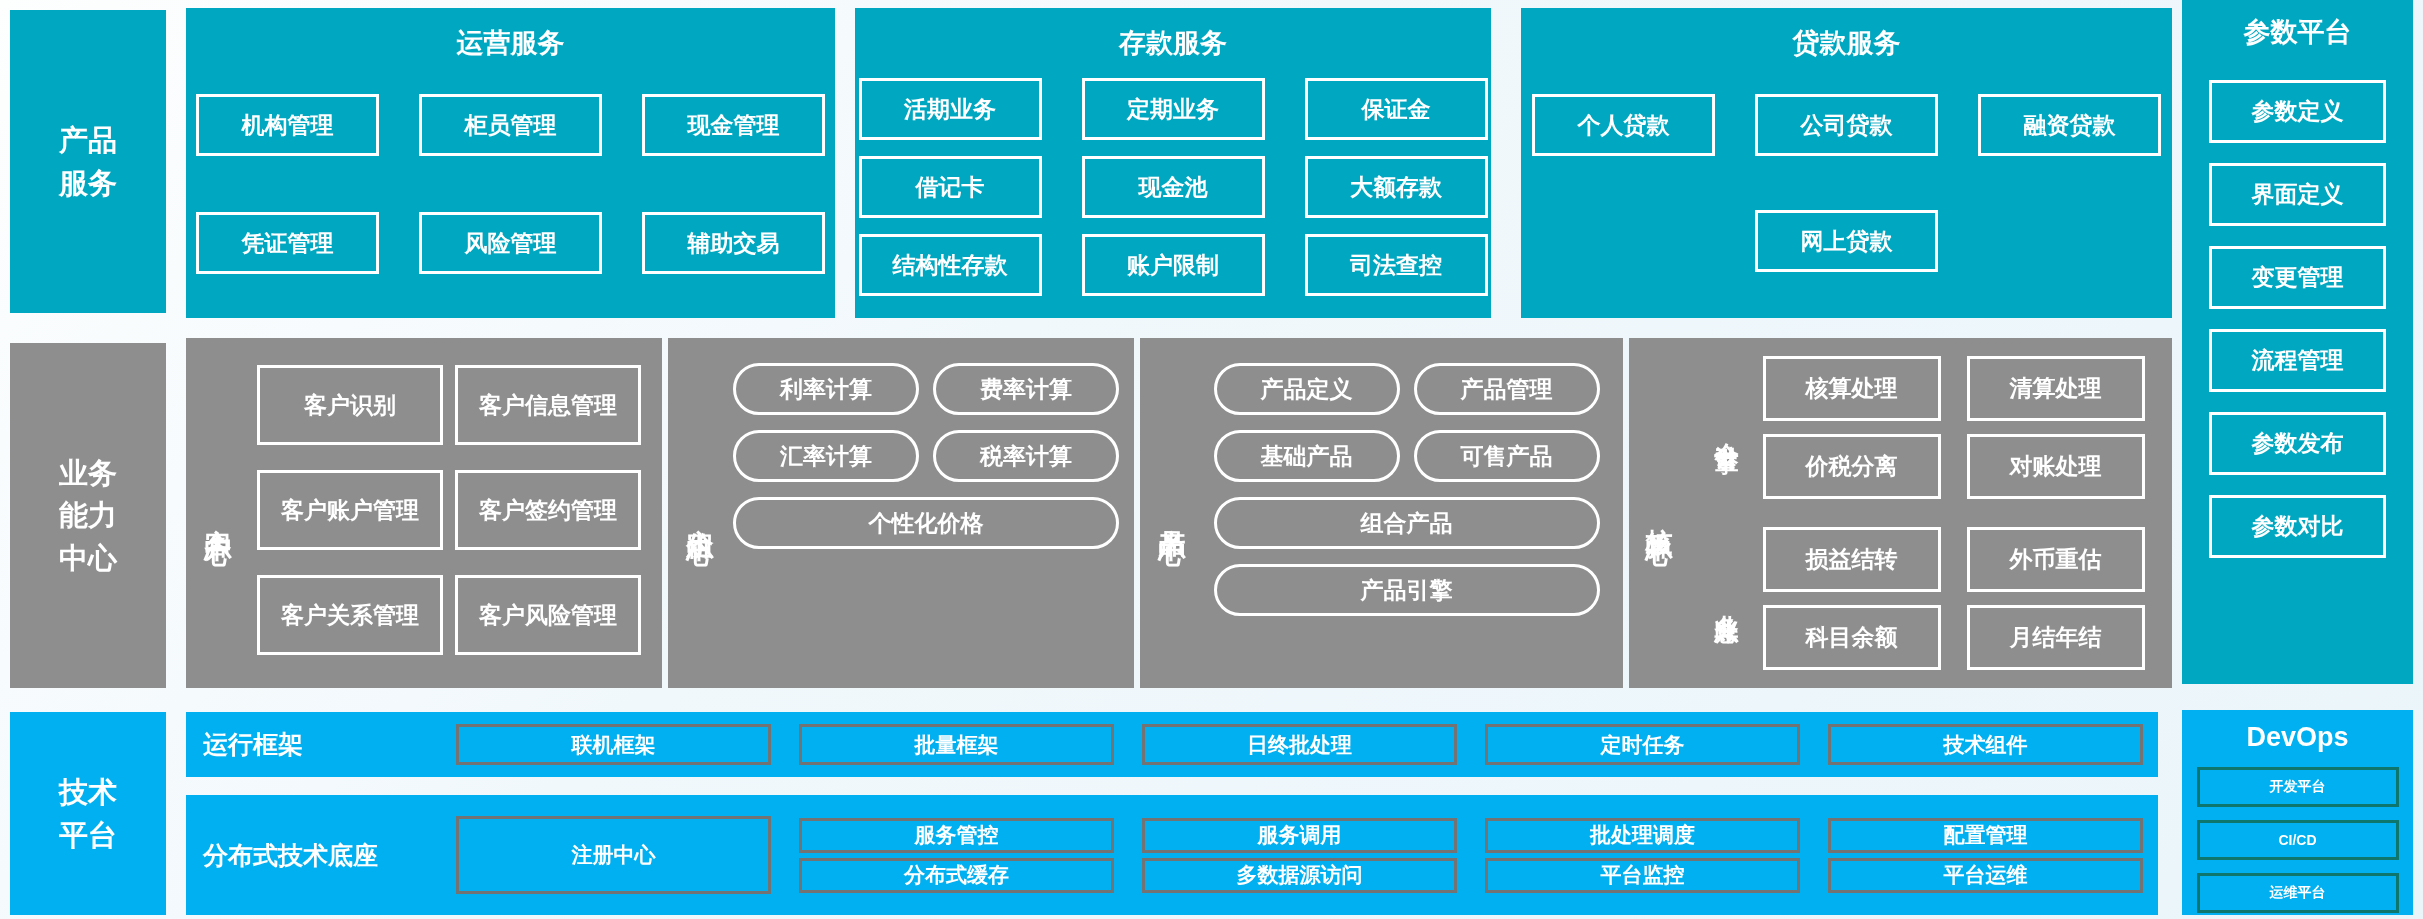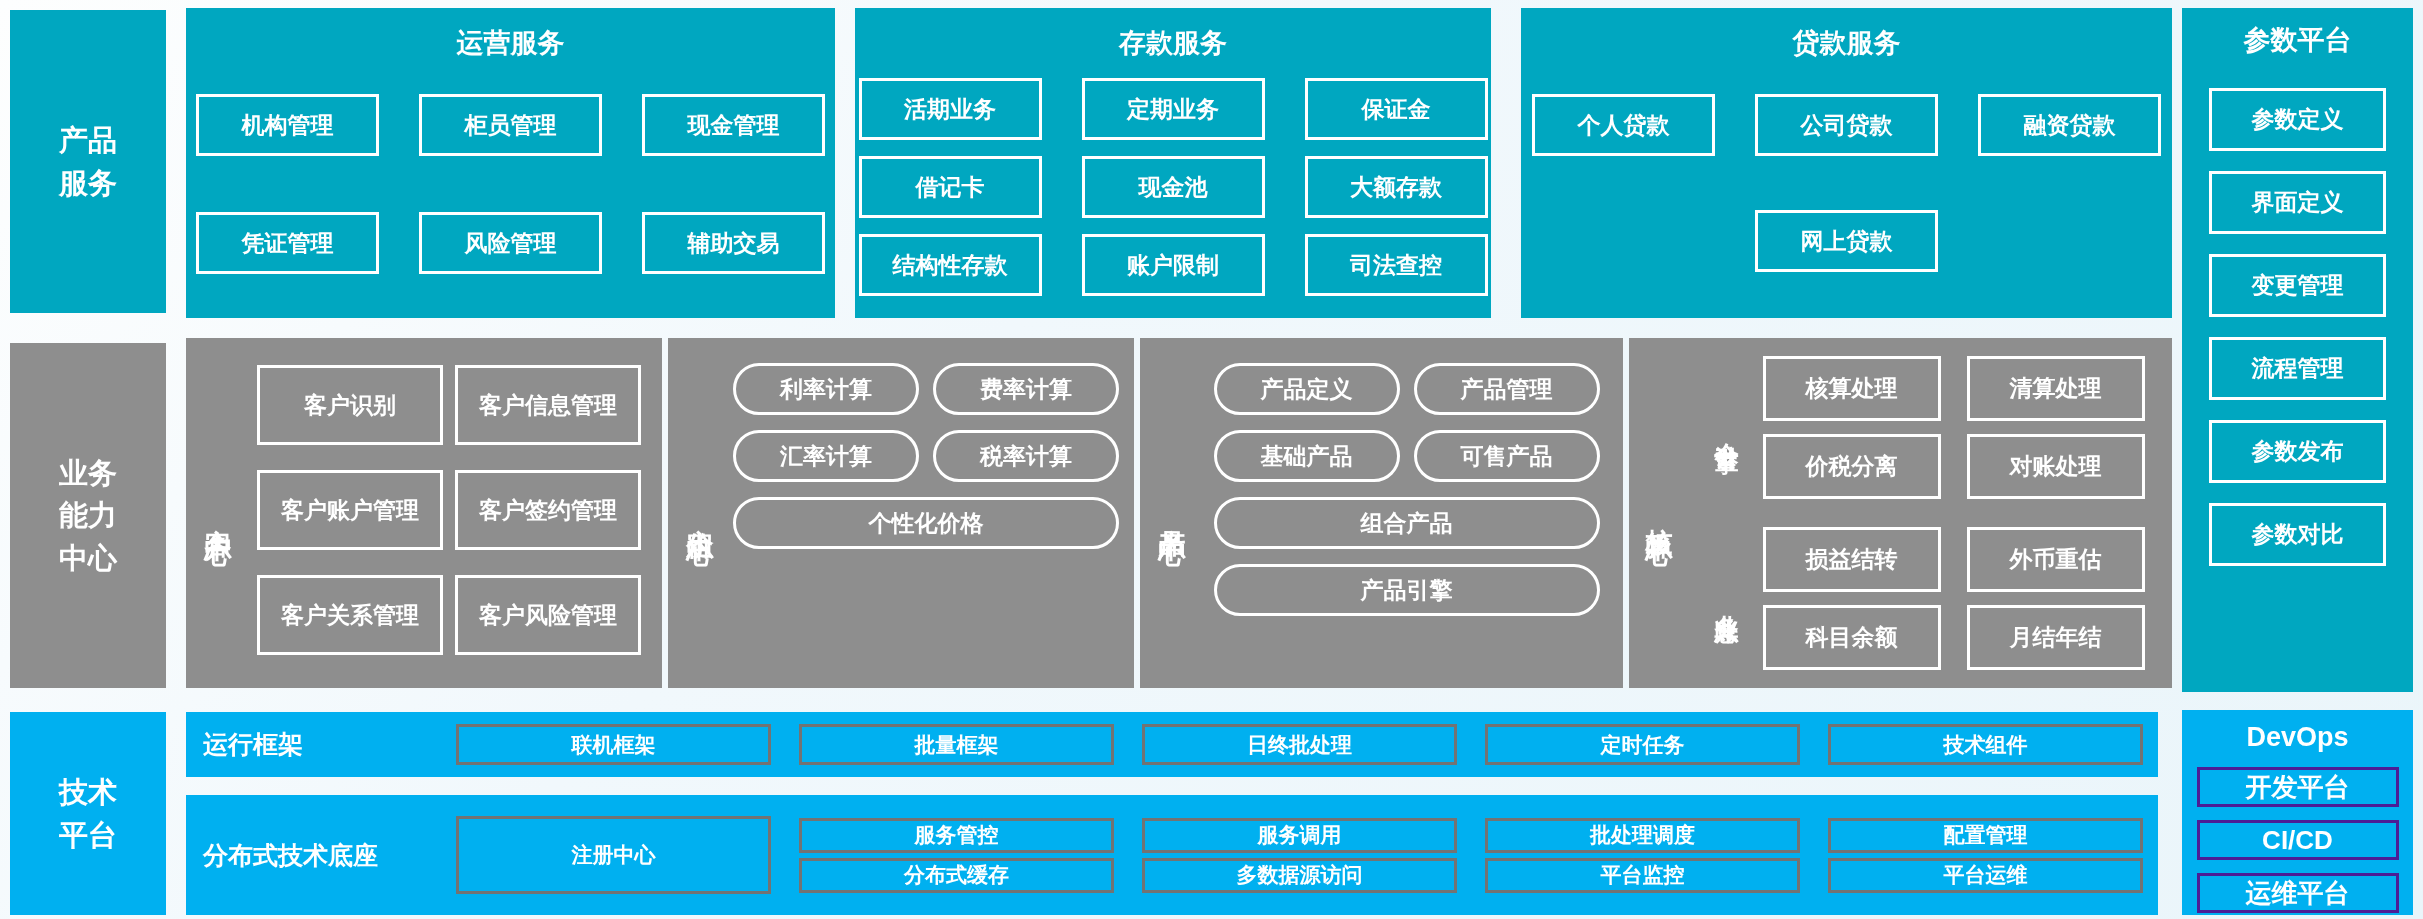--- a/index.html
+++ b/index.html
@@ -89,23 +89,23 @@
   #strip-runtime .sbox { height:41px; }
   #strip-distributed .registry { height:78px; }
   #strip-distributed .scol { display:flex; flex-direction:column; gap:5px; }
   #strip-distributed .scol .sbox { height:35px; }
 
   
   #devops { display:flex; flex-direction:column; align-items:center; }
   #devops .sec-title { height:40px; padding-top:12px; font-size:27px; }
   #devops .dcol { display:flex; flex-direction:column; gap:13px; margin-top:17px; }
   .dbox {
-    width:202px; height:40px; border:3px solid #4c1d95;
-    display:flex; align-items:center; justify-content:center;
-    font-size:26px; font-weight:bold;
+    width:202px; height:40px; border:3px solid #0f766e;
+    display:flex; align-items:center; justify-content:center;
+    font-size:14px; font-weight:bold;
   }
 </style>
 </head>
 <body>
 
 <div id="canvas">
 
   <div class="panel teal rail" id="rail-product" style="left:10px;top:10px;width:156px;height:303px;">产品
 服务</div>
   <div class="panel gray rail" id="rail-business" style="left:10px;top:343px;width:156px;height:345px;">业务
@@ -158,21 +158,21 @@
         <div class="tbox">个人贷款</div>
         <div class="tbox">公司贷款</div>
         <div class="tbox">融资贷款</div>
       </div>
       <div class="row">
         <div class="tbox">网上贷款</div>
       </div>
     </div>
   </div>
 
-  <div class="panel teal" id="param" style="left:2182px;top:8px;width:231px;height:684px;">
+  <div class="panel teal" id="param" style="left:2182px;top:0;width:231px;height:684px;">
     <div class="sec-title">参数平台</div>
     <div class="pcol">
       <div class="pbox">参数定义</div>
       <div class="pbox">界面定义</div>
       <div class="pbox">变更管理</div>
       <div class="pbox">流程管理</div>
       <div class="pbox">参数发布</div>
       <div class="pbox">参数对比</div>
     </div>
   </div>

